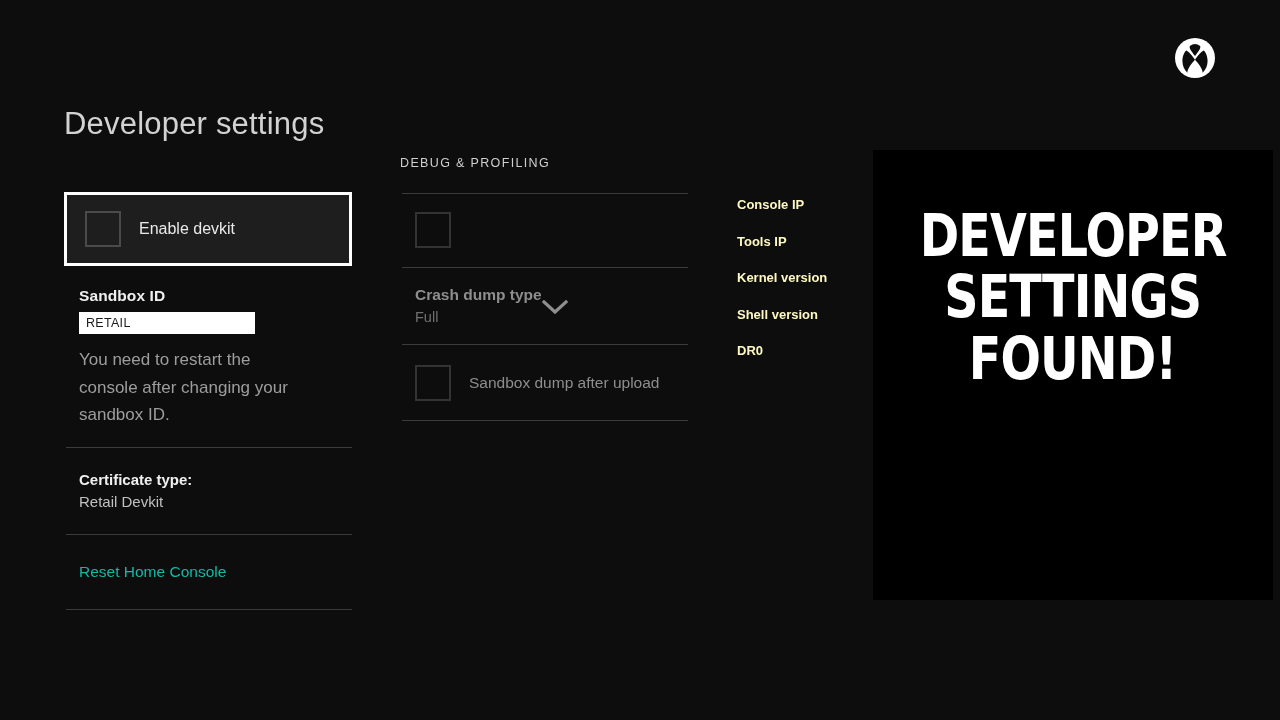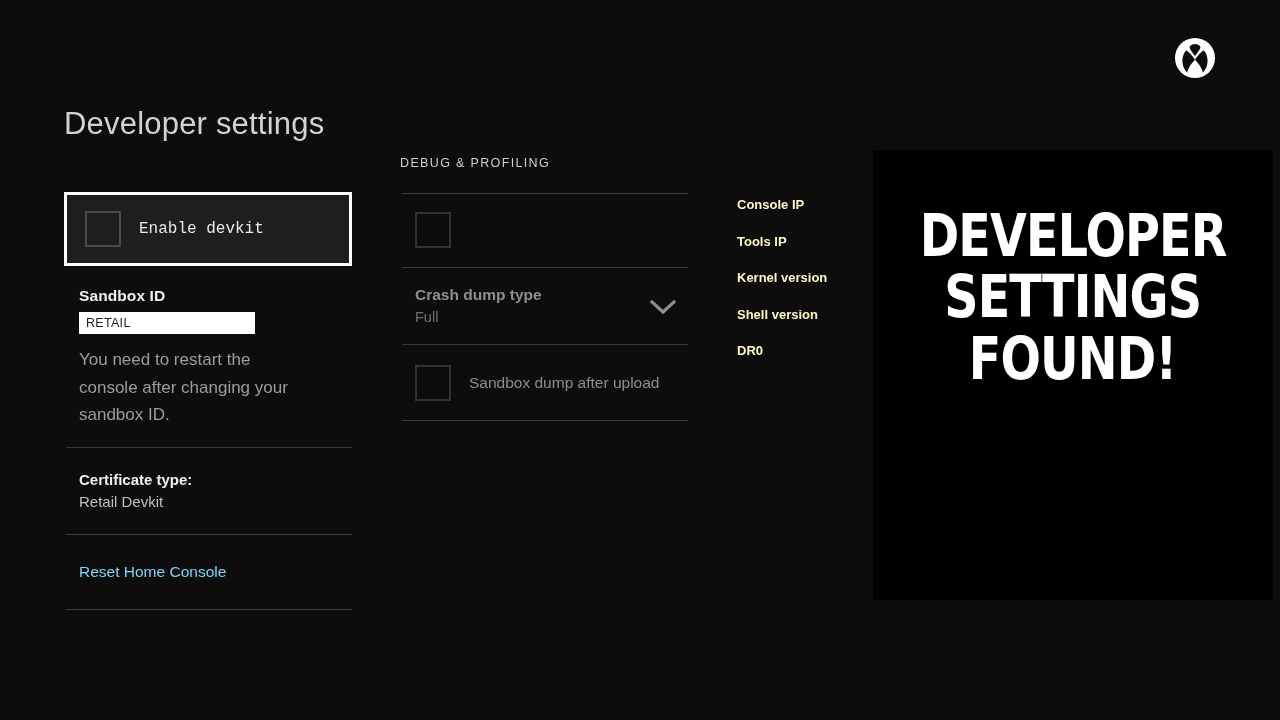--- a/index.html
+++ b/index.html
@@ -48,21 +48,20 @@
   }
   .focus-row {
     box-sizing: border-box;
     width: 288px;
     height: 74px;
     border: 3px solid #ffffff;
     background: #1e1e1e;
     display: flex;
     align-items: center;
     padding-left: 18px;
-    font-family: Liberation Mono, monospace;
   }
   .checkbox {
     box-sizing: border-box;
     width: 36px;
     height: 36px;
     border: 2px solid #4a4a4a;
     background: transparent;
     flex: 0 0 auto;
   }
   .checkbox.dim {
@@ -122,21 +121,21 @@
   }
   .kv-val {
     margin-top: 5px;
     font-size: 15px;
     color: #c0c0c0;
     font-weight: 400;
   }
   .action-row {
     padding-left: 15px;
     font-size: 15.5px;
-    color: #7dd3fc;
+    color: #14b8a6;
     font-weight: 400;
   }
 
   
   .col-mid {
     position: absolute;
     left: 400px;
     top: 156px;
     width: 286px;
   }
@@ -160,21 +159,20 @@
     color: #8e8e8e;
     font-weight: 400;
     width: 198px;
   }
 
   .dd-row {
     padding-left: 15px;
     position: relative;
     display: flex;
     align-items: flex-start;
-    justify-content: space-between;
   }
   .dd-title {
     font-size: 15.5px;
     font-weight: 700;
     color: #8e8e8e;
   }
   .dd-value {
     margin-top: 5px;
     font-size: 14.5px;
     color: #707070;

